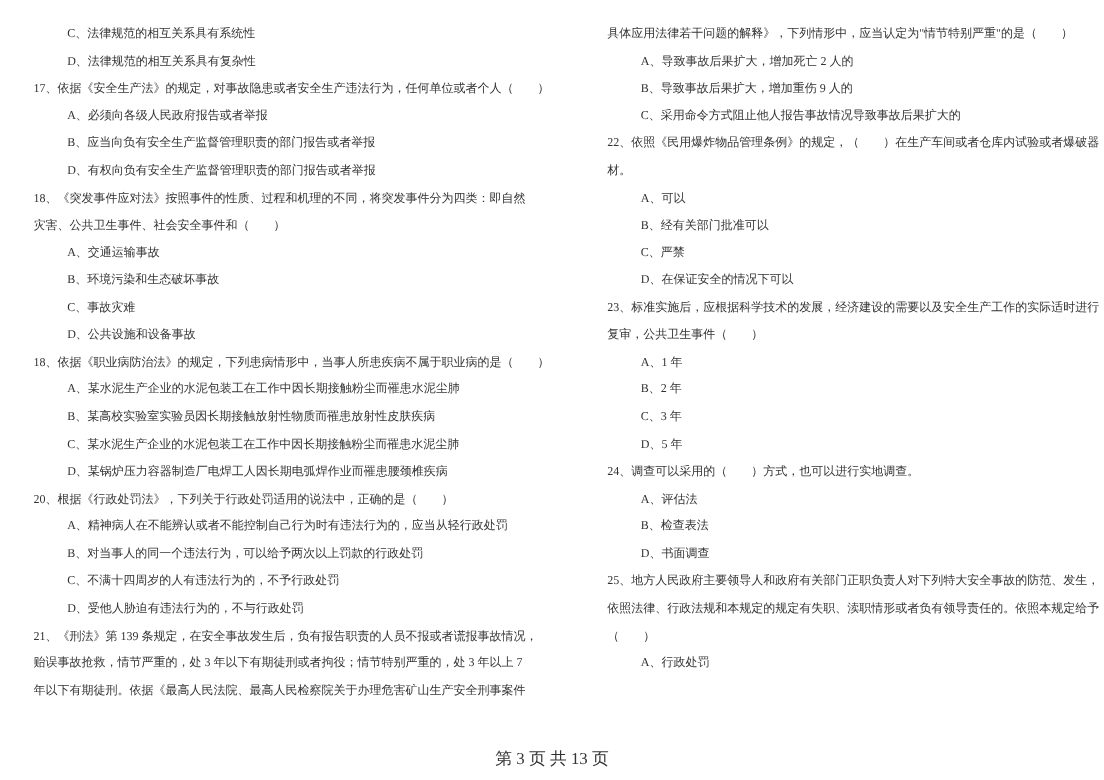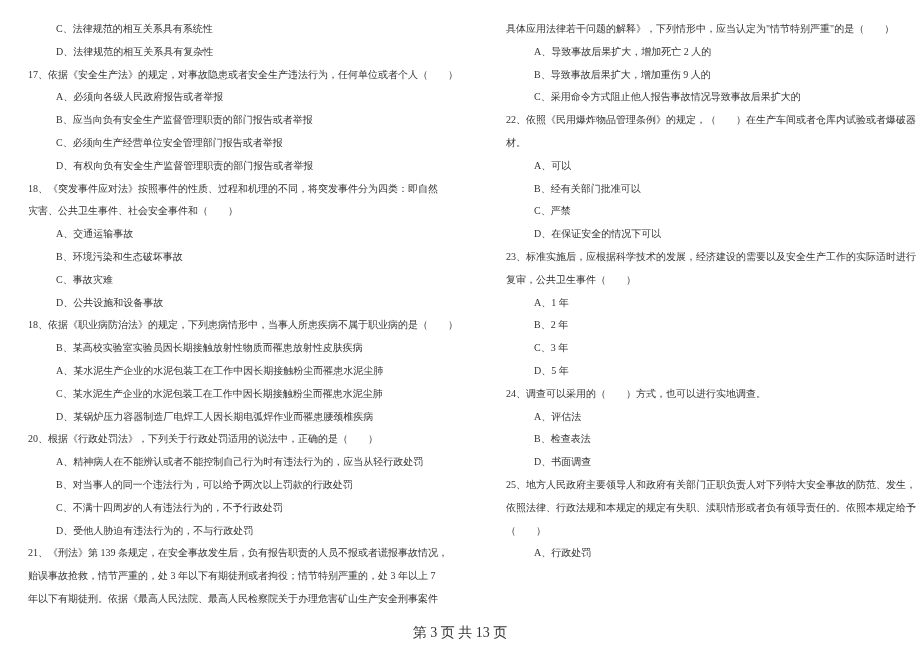--- a/index.html
+++ b/index.html
@@ -46,31 +46,30 @@
 </head>
 <body>
 
 <div class="page-content">
   <div class="column" id="left-col">
       <div class="line indent-2">C、法律规范的相互关系具有系统性</div>
       <div class="line indent-2">D、法律规范的相互关系具有复杂性</div>
       <div class="line">17、依据《安全生产法》的规定，对事故隐患或者安全生产违法行为，任何单位或者个人（　　）</div>
       <div class="line indent-2">A、必须向各级人民政府报告或者举报</div>
       <div class="line indent-2">B、应当向负有安全生产监督管理职责的部门报告或者举报</div>
-      <div class="line indent-2">C、必须向生产经营单位安全管理部门报告或者举报</div>
       <div class="line indent-2">D、有权向负有安全生产监督管理职责的部门报告或者举报</div>
       <div class="line">18、《突发事件应对法》按照事件的性质、过程和机理的不同，将突发事件分为四类：即自然</div>
       <div class="line">灾害、公共卫生事件、社会安全事件和（　　）</div>
       <div class="line indent-2">A、交通运输事故</div>
       <div class="line indent-2">B、环境污染和生态破坏事故</div>
       <div class="line indent-2">C、事故灾难</div>
       <div class="line indent-2">D、公共设施和设备事故</div>
       <div class="line">18、依据《职业病防治法》的规定，下列患病情形中，当事人所患疾病不属于职业病的是（　　）</div>
+      <div class="line indent-2">A、某水泥生产企业的水泥包装工在工作中因长期接触粉尘而罹患水泥尘肺</div>
       <div class="line indent-2">B、某高校实验室实验员因长期接触放射性物质而罹患放射性皮肤疾病</div>
-      <div class="line indent-2">A、某水泥生产企业的水泥包装工在工作中因长期接触粉尘而罹患水泥尘肺</div>
       <div class="line indent-2">C、某水泥生产企业的水泥包装工在工作中因长期接触粉尘而罹患水泥尘肺</div>
       <div class="line indent-2">D、某锅炉压力容器制造厂电焊工人因长期电弧焊作业而罹患腰颈椎疾病</div>
       <div class="line">20、根据《行政处罚法》，下列关于行政处罚适用的说法中，正确的是（　　）</div>
       <div class="line indent-2">A、精神病人在不能辨认或者不能控制自己行为时有违法行为的，应当从轻行政处罚</div>
       <div class="line indent-2">B、对当事人的同一个违法行为，可以给予两次以上罚款的行政处罚</div>
       <div class="line indent-2">C、不满十四周岁的人有违法行为的，不予行政处罚</div>
       <div class="line indent-2">D、受他人胁迫有违法行为的，不与行政处罚</div>
       <div class="line">21、《刑法》第 139 条规定，在安全事故发生后，负有报告职责的人员不报或者谎报事故情况，</div>
       <div class="line">贻误事故抢救，情节严重的，处 3 年以下有期徒刑或者拘役；情节特别严重的，处 3 年以上 7</div>
       <div class="line">年以下有期徒刑。依据《最高人民法院、最高人民检察院关于办理危害矿山生产安全刑事案件</div>

